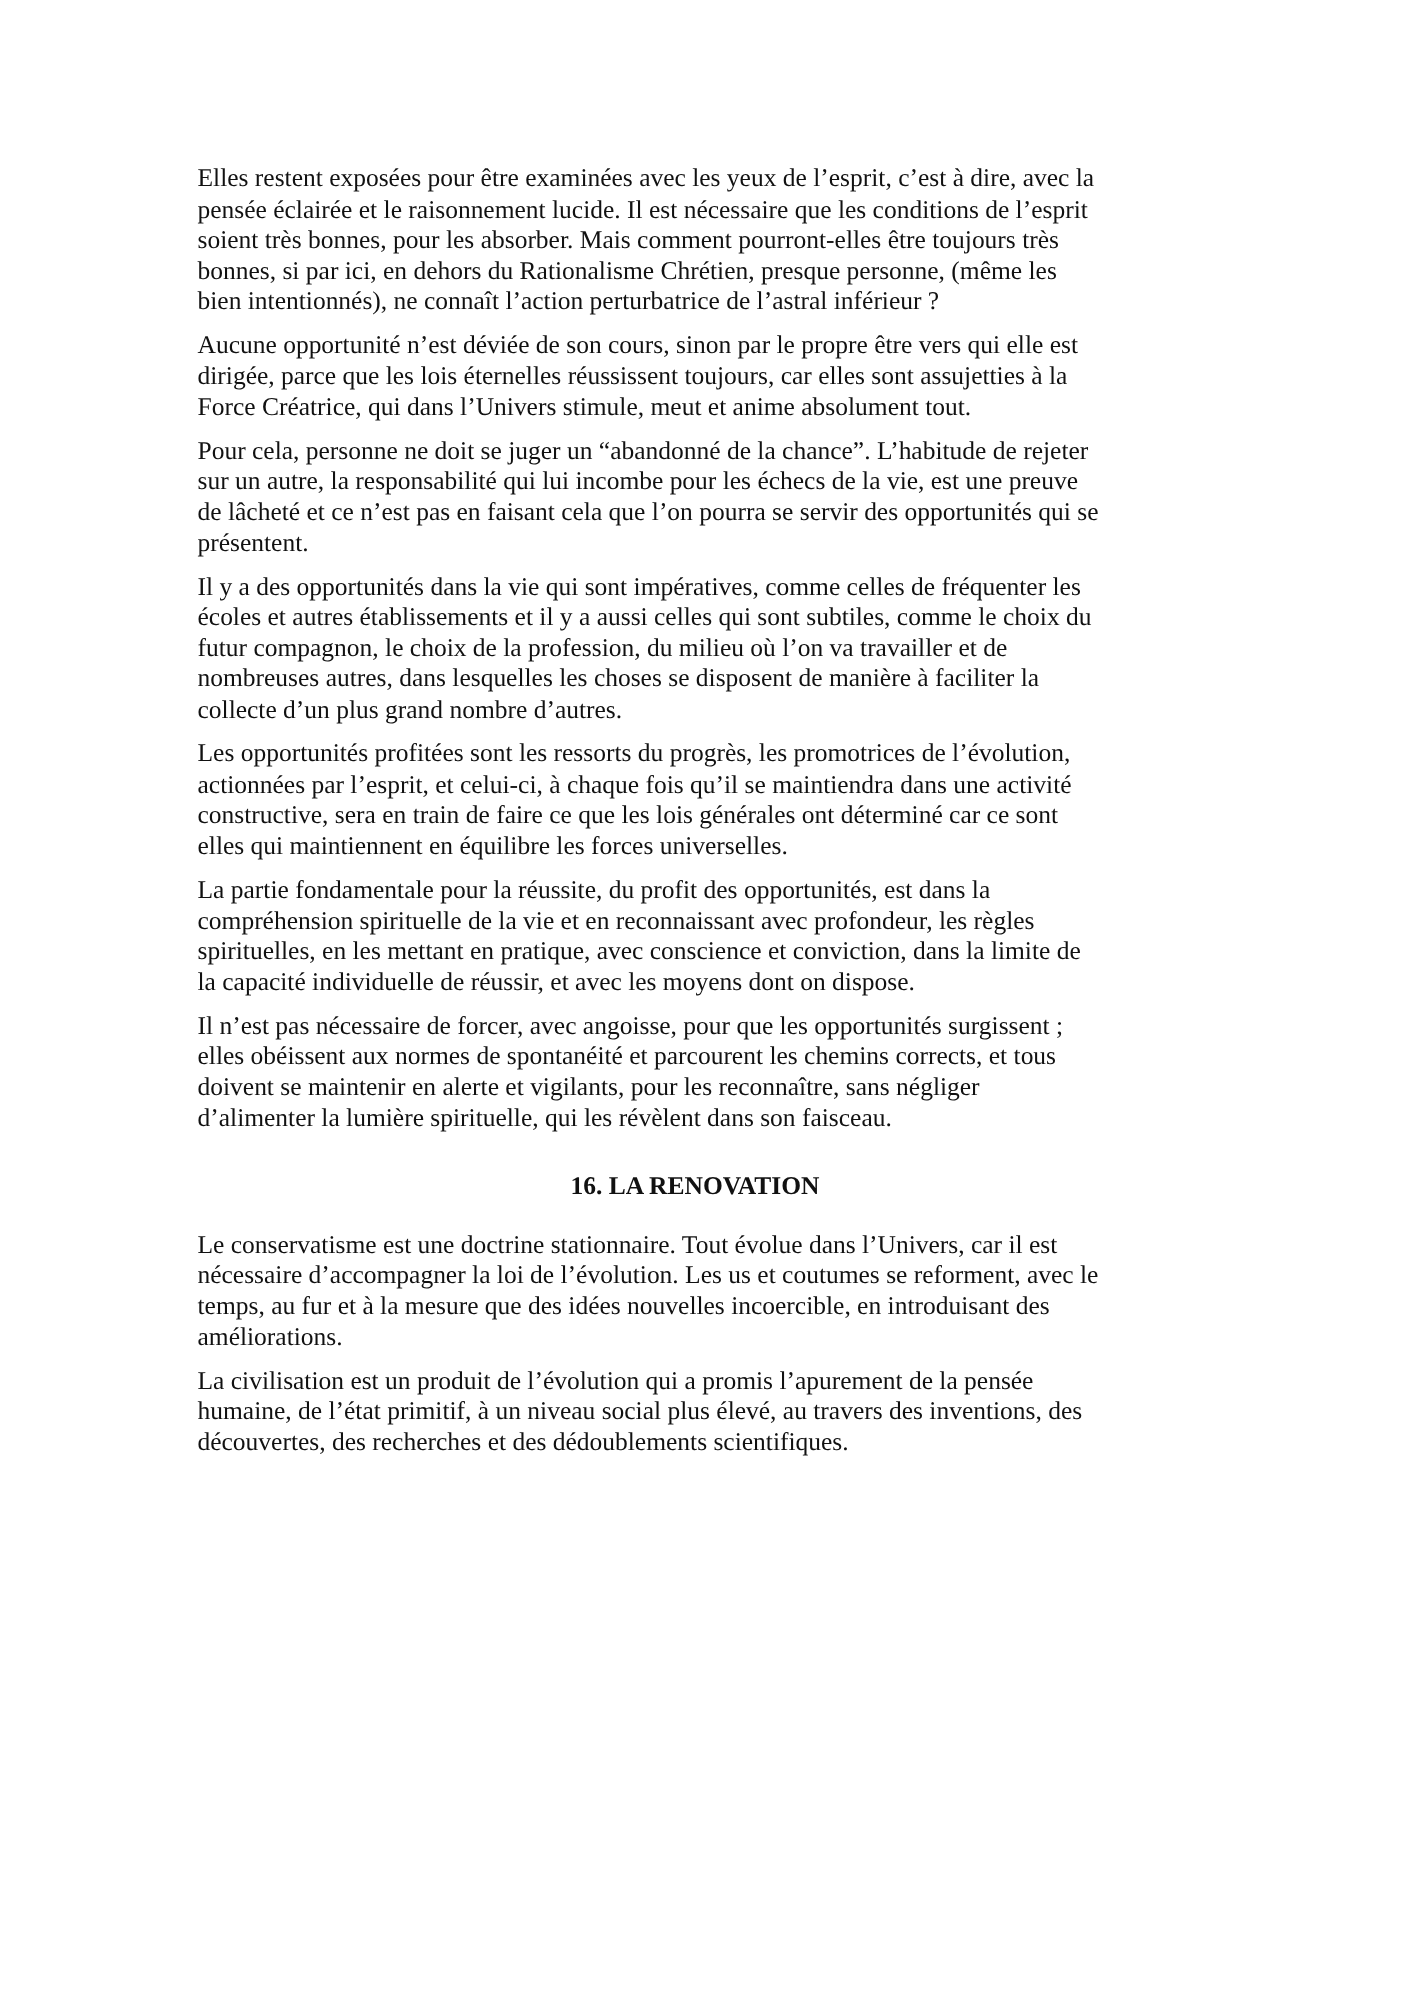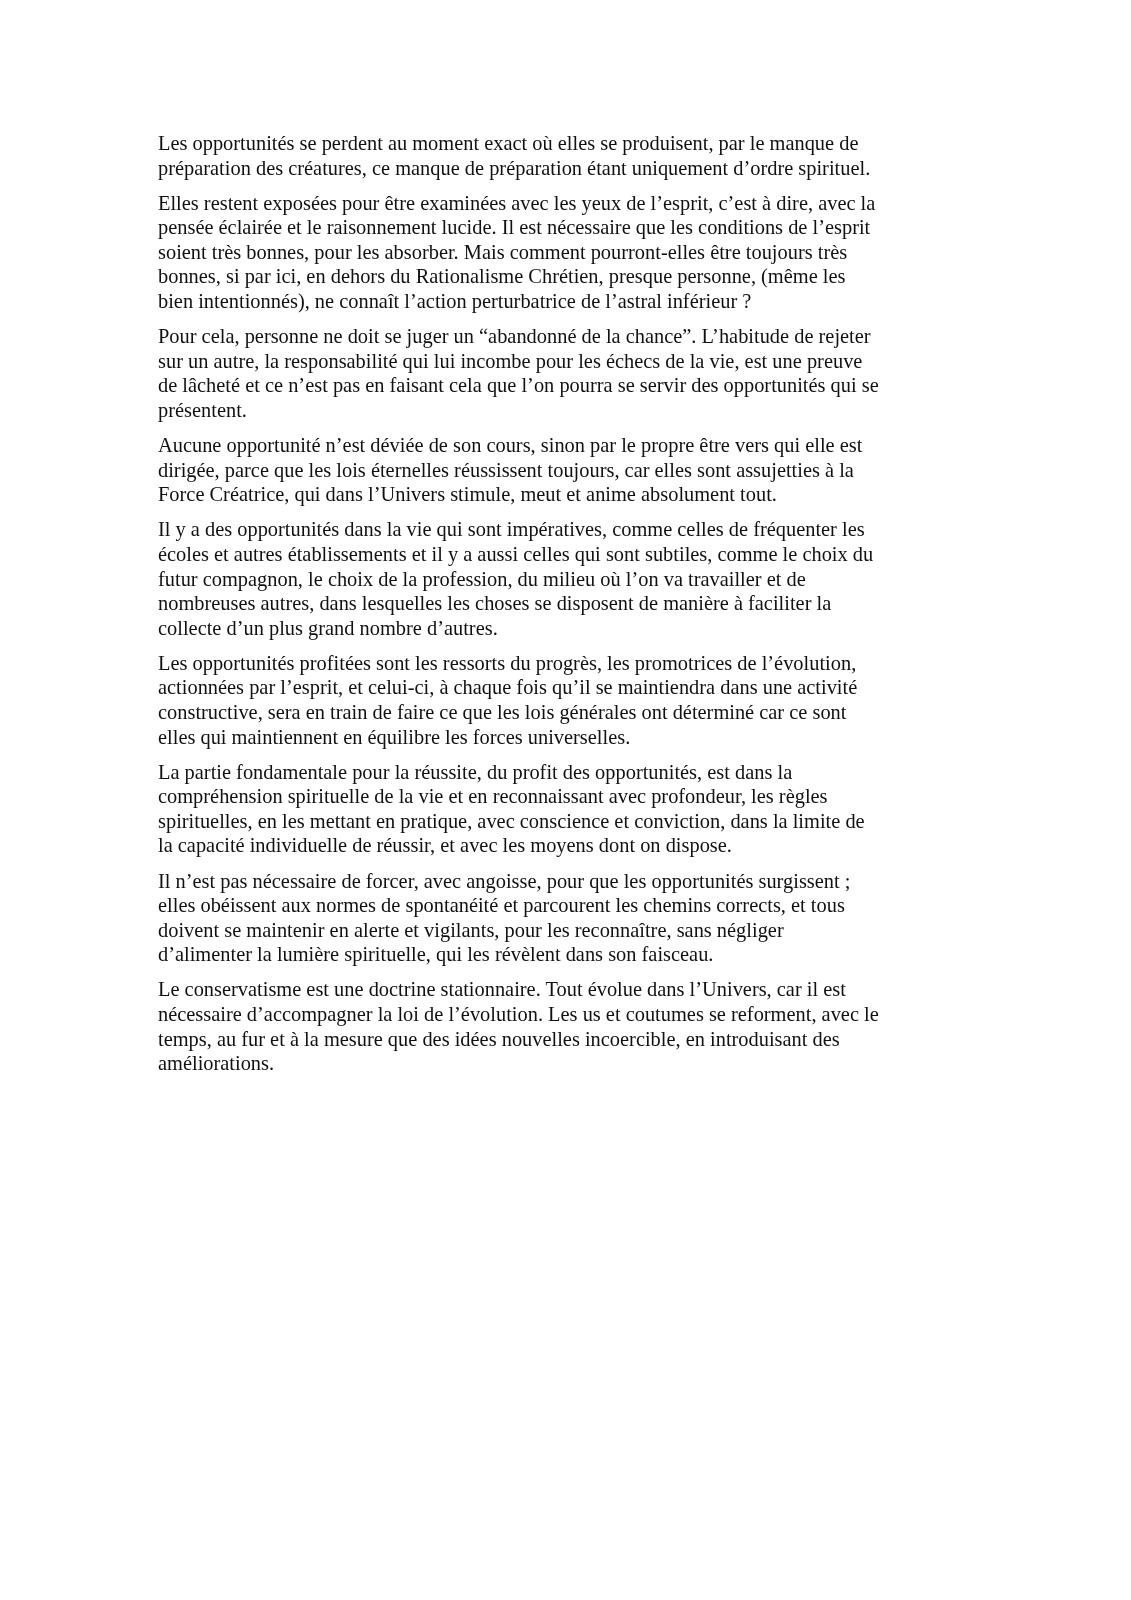--- a/index.html
+++ b/index.html
@@ -36,50 +36,52 @@
       text-align: center;
       margin: 30px 0 22px 0;
       padding: 0;
       color: #111111;
     }
   </style>
 </head>
 <body>
 
 <div class="page">
-  <p>Les opportunités se perdent au moment exact où elles se produisent, par le manque de
-préparation des créatures, ce manque de préparation étant uniquement d’ordre spirituel.</p>
   <p>Elles restent exposées pour être examinées avec les yeux de l’esprit, c’est à dire, avec la
 pensée éclairée et le raisonnement lucide. Il est nécessaire que les conditions de l’esprit
 soient très bonnes, pour les absorber. Mais comment pourront-elles être toujours très
 bonnes, si par ici, en dehors du Rationalisme Chrétien, presque personne, (même les
 bien intentionnés), ne connaît l’action  perturbatrice de l’astral inférieur ?</p>
+  <p>Aucune opportunité n’est déviée de son cours, sinon par le propre être vers qui elle est
+dirigée, parce que les lois éternelles réussissent toujours, car elles sont assujetties à la
+Force Créatrice, qui dans l’Univers stimule, meut et anime absolument tout.</p>
   <p>Pour cela, personne ne doit se juger un “abandonné de la chance”. L’habitude de rejeter
 sur un autre, la responsabilité qui lui incombe pour les échecs de la vie, est une preuve
 de lâcheté et ce n’est pas en faisant cela que l’on pourra se servir des opportunités qui se
 présentent.</p>
-  <p>Aucune opportunité n’est déviée de son cours, sinon par le propre être vers qui elle est
-dirigée, parce que les lois éternelles réussissent toujours, car elles sont assujetties à la
-Force Créatrice, qui dans l’Univers stimule, meut et anime absolument tout.</p>
   <p>Il y a des opportunités dans la vie qui sont impératives, comme celles de fréquenter les
 écoles et autres établissements et il y a aussi celles qui sont subtiles, comme le choix du
 futur compagnon, le choix de la profession, du milieu où l’on va travailler et de
 nombreuses autres, dans lesquelles les choses se disposent de manière à faciliter la
 collecte d’un plus grand nombre d’autres.</p>
   <p>Les opportunités profitées sont les ressorts du progrès, les promotrices de l’évolution,
 actionnées par l’esprit, et celui-ci, à chaque fois qu’il se maintiendra dans une activité
 constructive, sera en train de faire ce que les lois générales ont déterminé car ce sont
 elles qui maintiennent en équilibre les forces universelles.</p>
   <p>La partie fondamentale pour la réussite, du profit des opportunités, est dans la
 compréhension spirituelle de la vie et en reconnaissant avec profondeur, les règles
 spirituelles, en les mettant en pratique, avec conscience et conviction, dans la limite de
 la capacité individuelle de réussir, et avec les moyens dont on dispose.</p>
   <p>Il n’est pas nécessaire de forcer, avec angoisse, pour que les opportunités surgissent ;
 elles obéissent aux normes de spontanéité et parcourent les chemins corrects, et tous
 doivent se maintenir en alerte et vigilants, pour les reconnaître, sans négliger
 d’alimenter la lumière spirituelle, qui les révèlent dans son faisceau.</p>
 
+  <h2>16. LA RENOVATION</h2>
 
   <p>Le conservatisme est une doctrine stationnaire. Tout évolue dans l’Univers, car  il est
 nécessaire d’accompagner la loi de l’évolution. Les us et coutumes se reforment, avec le
 temps, au fur et à la mesure que des idées nouvelles incoercible, en introduisant des
 améliorations.</p>
+  <p>La civilisation est un produit de l’évolution qui a promis l’apurement de la pensée
+humaine, de l’état primitif, à un niveau social plus élevé, au travers des inventions, des
+découvertes, des recherches et des dédoublements scientifiques.</p>
 </div>
 
 </body></html>

